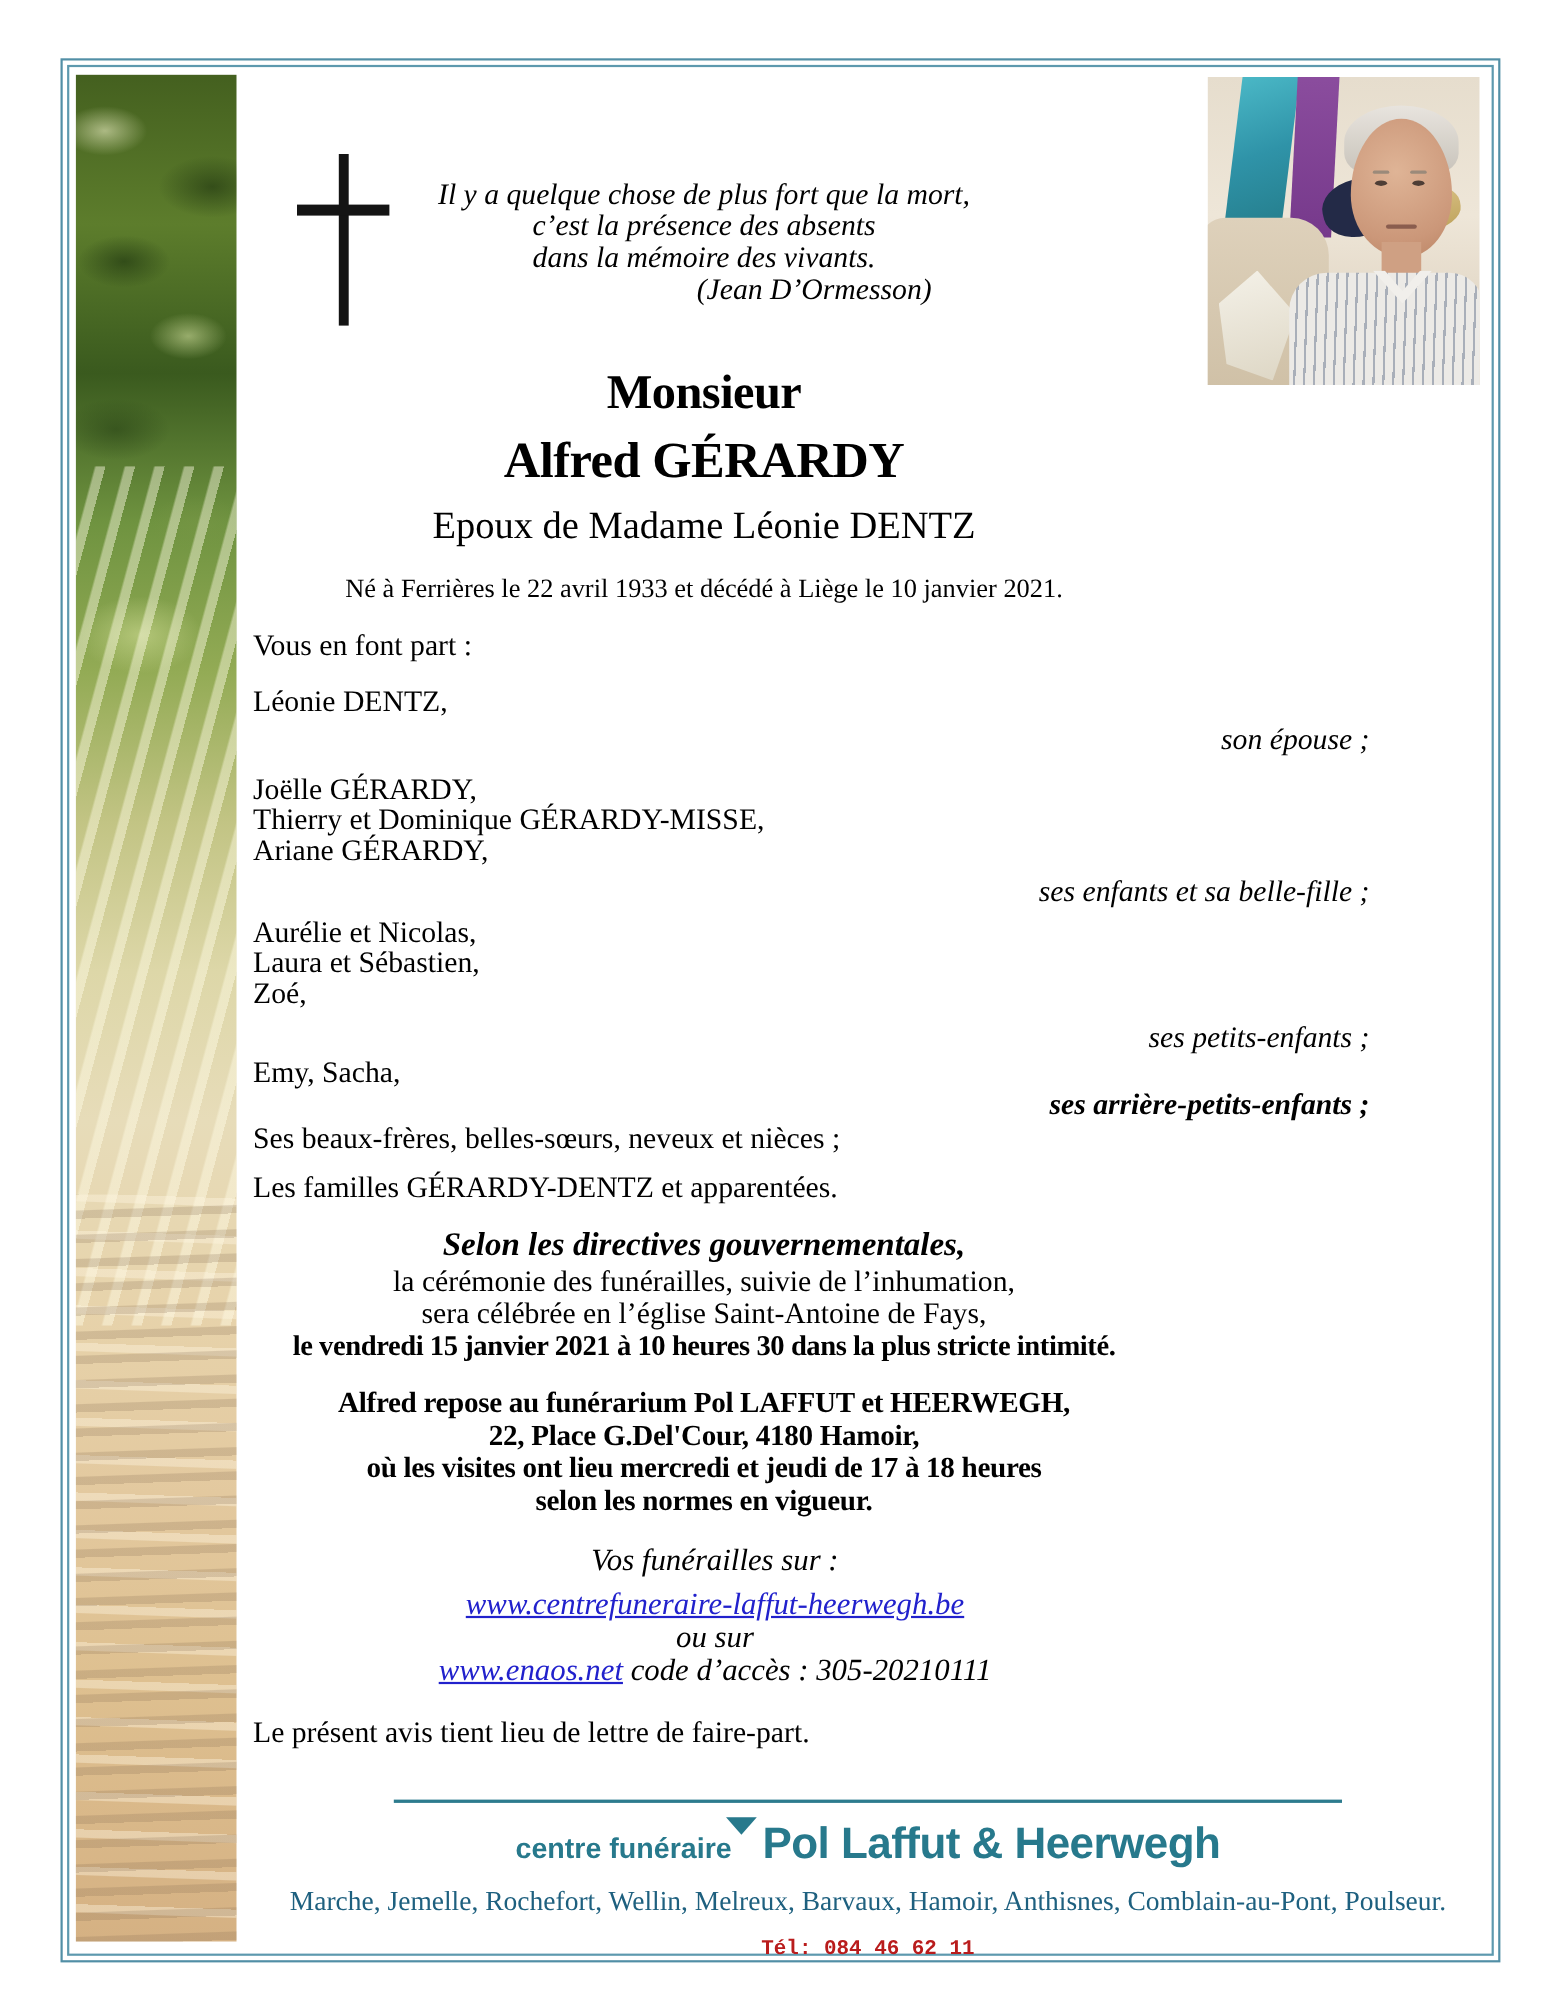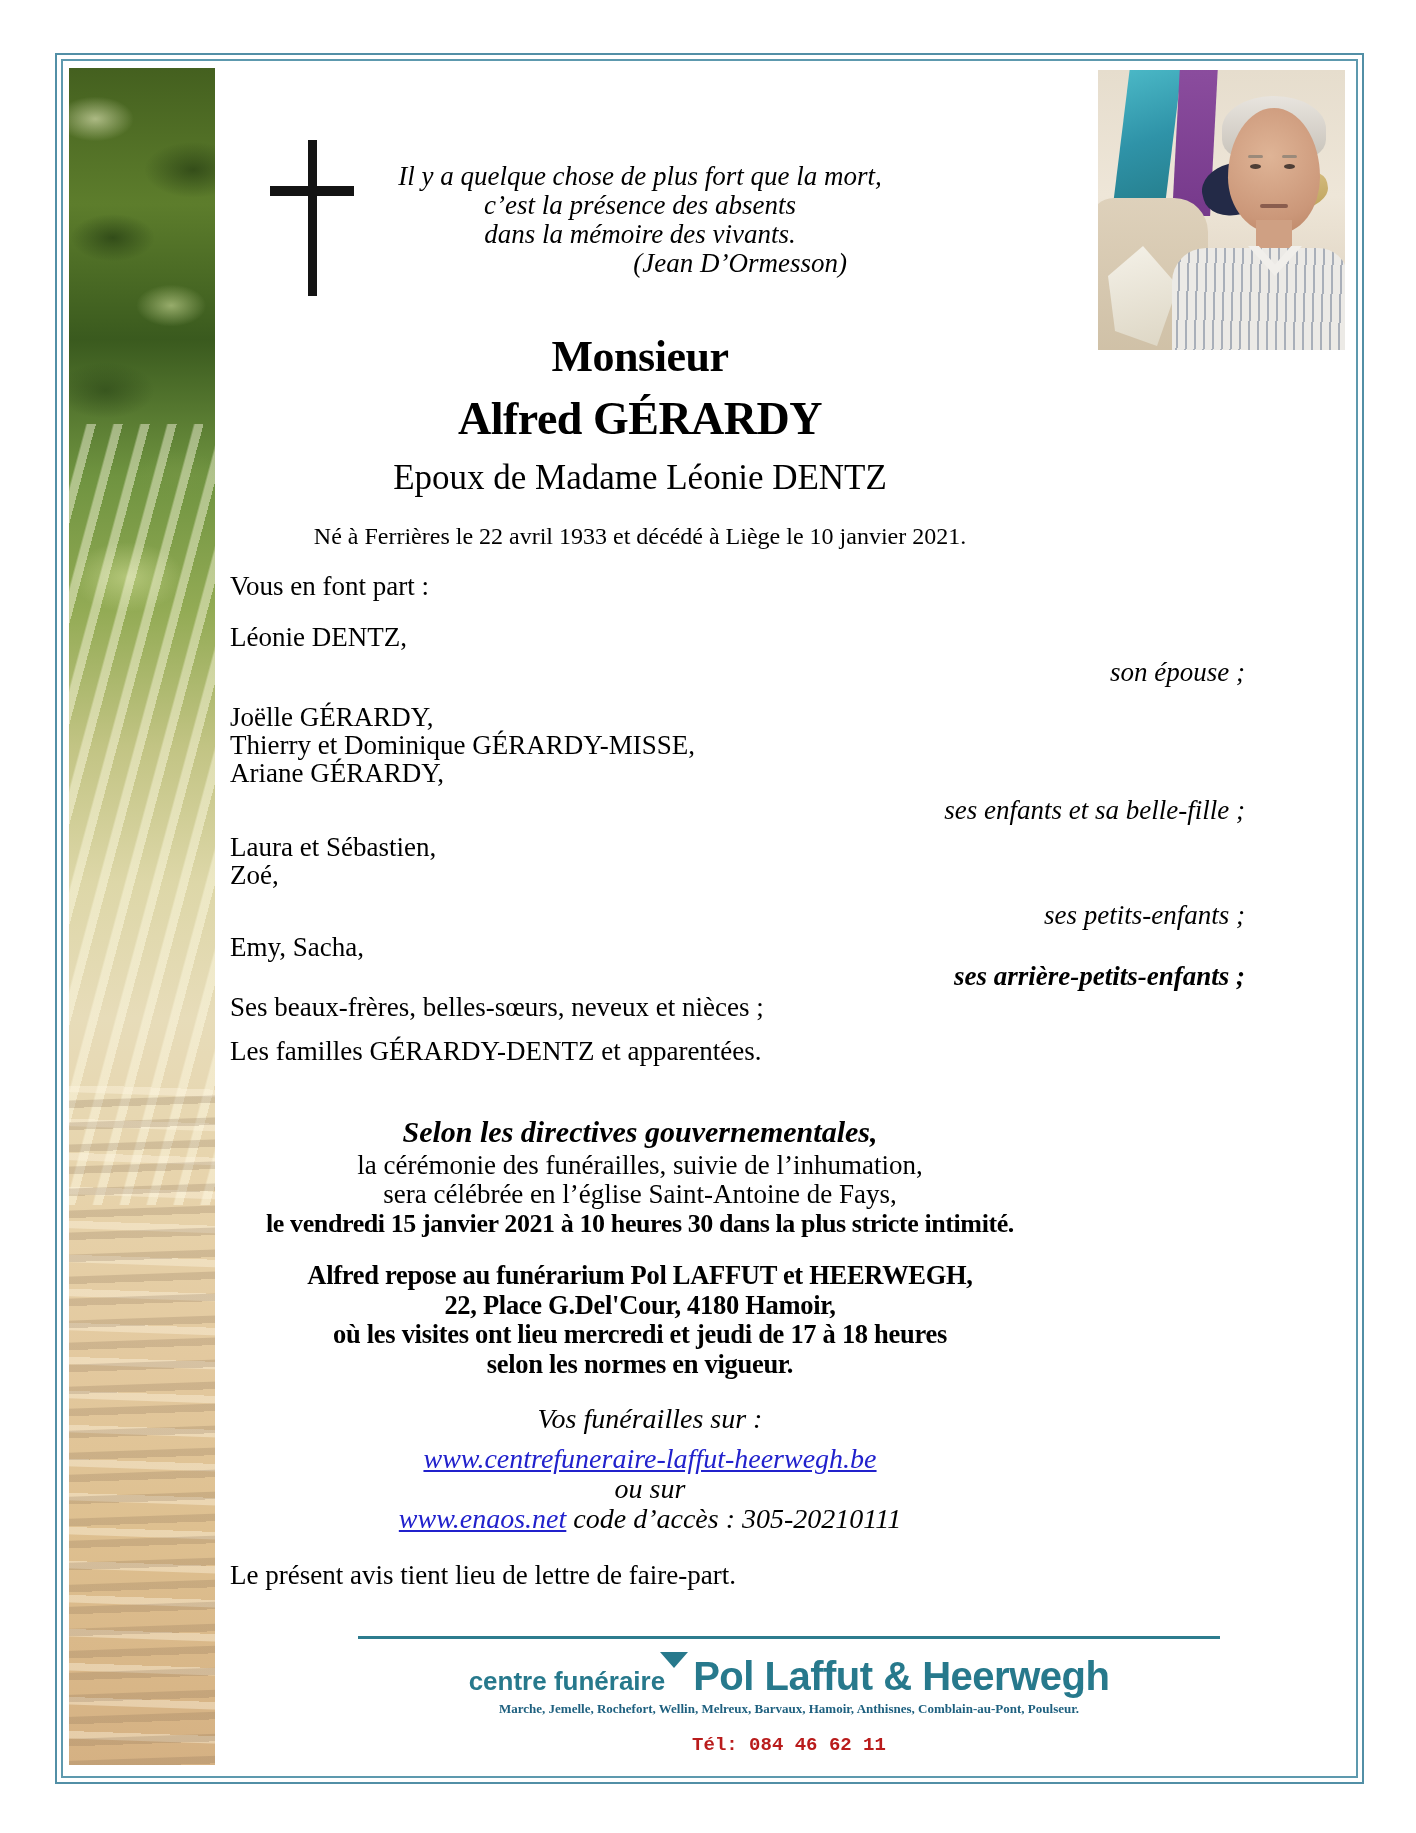--- a/index.html
+++ b/index.html
@@ -102,21 +102,21 @@
 
   
   .footer{position:absolute;left:358px;top:1636px;width:862px;}
   .f-line{height:3px;background:#2d7c8e;width:100%;}
   .f-tri{width:0;height:0;border-left:14px solid transparent;border-right:14px solid transparent;
     border-top:16px solid #27798c;margin:13px 0 0 302px;}
   .f-logo{display:flex;justify-content:center;align-items:baseline;gap:28px;margin-top:-14px;
     font-family:"Liberation Sans",sans-serif;color:#27798c;white-space:nowrap;}
   .f-prefix{font-size:26px;font-weight:bold;}
   .f-name{font-size:40px;font-weight:bold;letter-spacing:-0.5px;}
-  .f-towns{margin-top:2px;font-size:13px;font-weight:bold;color:#1e607f;}
+  .f-towns{margin-top:16px;font-size:25px;font-weight:normal;color:#1e607f;}
   .f-tel{margin-top:17px;font-size:19px;font-weight:bold;color:#b91c1c;font-family:Liberation Mono, monospace;}
 </style>
 </head>
 <body>
 
 <div class="page">
 
   <div class="frame-outer"></div>
   <div class="frame-inner"></div>
 
@@ -168,20 +168,21 @@
     <div class="fam-rel m7">son épouse ;</div>
 
     <div class="m17">
       <div>Joëlle GÉRARDY,</div>
       <div>Thierry et Dominique GÉRARDY-MISSE,</div>
       <div>Ariane GÉRARDY,</div>
     </div>
     <div class="fam-rel m9">ses enfants et sa belle-fille ;</div>
 
     <div class="m9">
+      <div>Aurélie et Nicolas,</div>
       <div>Laura et Sébastien,</div>
       <div>Zoé,</div>
     </div>
     <div class="fam-rel m12">ses petits-enfants ;</div>
 
     <div class="m4">Emy, Sacha,</div>
     <div class="fam-rel m1">ses arrière-petits-enfants ;</div>
 
     <div class="m3">Ses beaux-frères, belles-sœurs, neveux et nièces ;</div>
     <div class="m16">Les familles GÉRARDY-DENTZ et apparentées.</div>

